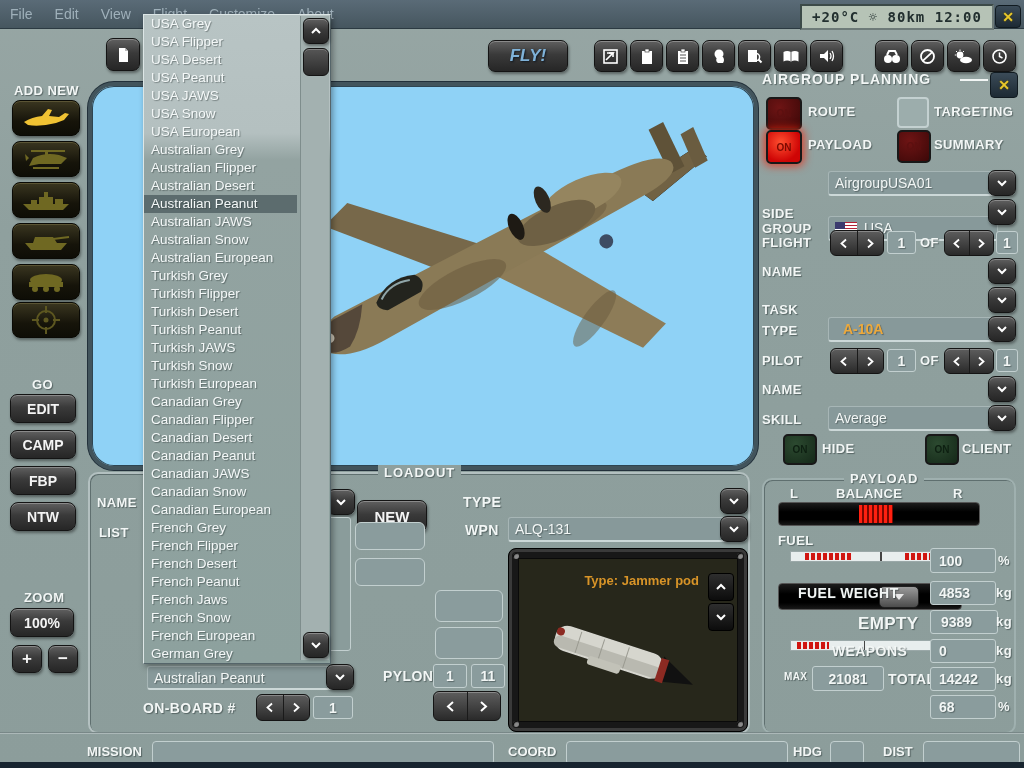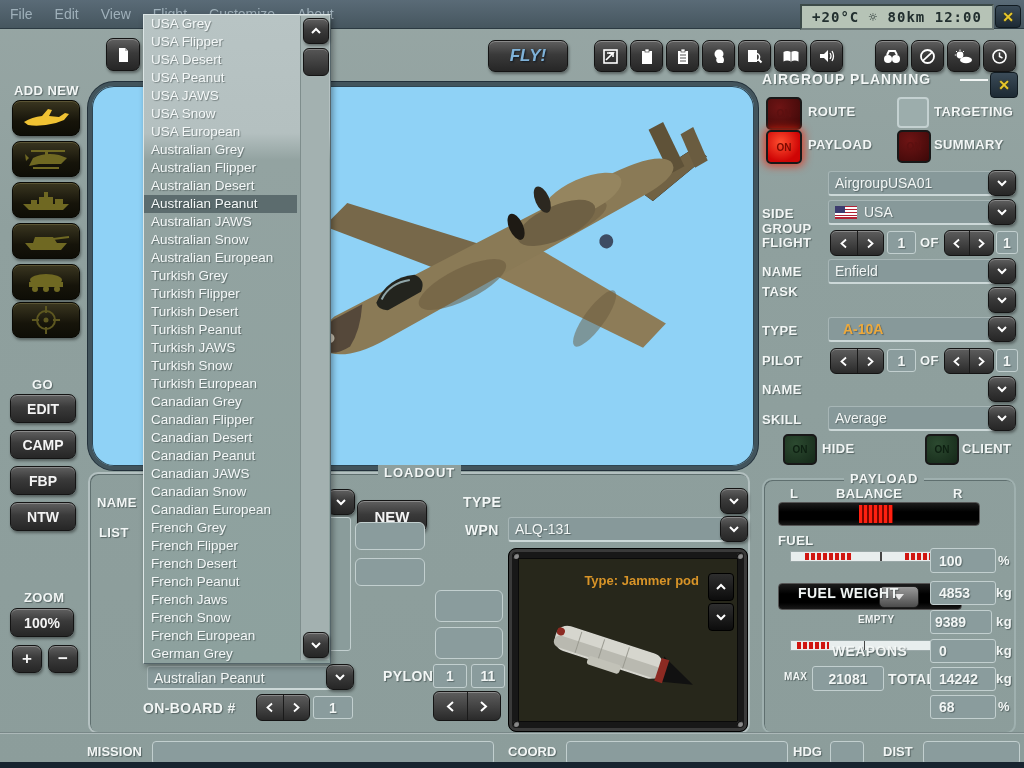--- a/index.html
+++ b/index.html
@@ -270,21 +270,21 @@
           <line x1="24" y1="15" x2="31" y2="15"></line>
         </g>
       <circle cx="17" cy="15" r="2.5" fill="#5d5720"></circle>
     </svg>
   </div>
 
   <div class="abs lbl" style="left:32px;top:377px;">GO</div>
   <div class="abs btn" style="left:10px;top:394px;width:64px;height:27px;font-size:14px;">EDIT</div>
   <div class="abs btn" style="left:10px;top:430px;width:64px;height:27px;font-size:14px;">CAMP</div>
   <div class="abs btn" style="left:10px;top:466px;width:64px;height:27px;font-size:14px;">FBP</div>
-  <div class="abs btn" style="left:10px;top:502px;width:64px;height:27px;font-size:14px;">NTW</div>
+  <div class="abs btn" style="left:10px;top:502px;width:64px;height:27px;font-size:14px;border-radius:8px;">NTW</div>
 
   <div class="abs lbl" style="left:24px;top:590px;">ZOOM</div>
   <div class="abs btn" style="left:10px;top:608px;width:62px;height:27px;font-size:14px;">100%</div>
   <div class="abs btn" style="left:12px;top:645px;width:28px;height:26px;font-size:17px;">+</div>
   <div class="abs btn" style="left:48px;top:645px;width:28px;height:26px;font-size:17px;">−</div>
 
   <div id="viewport" class="abs">
     <svg class="abs" style="left:190px;top:0px;" width="470" height="372" viewBox="0 0 470 372">
       <g transform="rotate(-14 235 190)">
 
@@ -443,21 +443,21 @@
 
   <div class="abs lbl" style="left:762px;top:176px;margin-top:45px;">GROUP</div>
   <div class="abs field" style="left:828px;top:171px;width:156px;height:22px;">AirgroupUSA01</div>
   <div class="abs btn ddbtn" style="left:988px;top:170px;">
     <svg width="12" height="8" viewBox="0 0 12 8">
         <polyline points="2,2 6,6 10,2" fill="none" stroke="#fff" stroke-width="2"></polyline>
       </svg>
   </div>
 
   <div class="abs lbl" style="left:762px;top:206px;">SIDE</div>
-  <div class="abs field" style="left:828px;top:200px;width:156px;height:22px;">
+  <div class="abs field" style="left:828px;top:216px;width:156px;height:22px;">
     <span style="width:22px;height:13px;margin-right:7px;display:inline-block;
       background:linear-gradient(180deg,#b22234 0 11%,#fff 11% 22%,#b22234 22% 33%,#fff 33% 44%,#b22234 44% 55%,#fff 55% 66%,#b22234 66% 77%,#fff 77% 88%,#b22234 88% 100%);position:relative;">
       <span style="position:absolute;left:0;top:0;width:10px;height:7px;background:#3c3b6e;display:block;"></span>
     </span>
     <span>USA</span>
   </div>
   <div class="abs btn ddbtn" style="left:988px;top:199px;">
     <svg width="12" height="8" viewBox="0 0 12 8">
         <polyline points="2,2 6,6 10,2" fill="none" stroke="#fff" stroke-width="2"></polyline>
       </svg>
@@ -486,28 +486,27 @@
       </span>
     <span>
         <svg width="8" height="11" viewBox="0 0 8 11">
           <polyline points="2,1.5 6.5,5.5 2,9.5" fill="none" stroke="#fff" stroke-width="1.8"></polyline>
         </svg>
       </span>
   </div>
   <div class="abs valbox" style="left:996px;top:231px;width:20px;height:21px;">1</div>
 
   <div class="abs lbl" style="left:762px;top:264px;">NAME</div>
-  <div class="abs field" style="left:828px;top:259px;width:156px;height:22px;">Enfield</div>
   <div class="abs btn ddbtn" style="left:988px;top:258px;">
     <svg width="12" height="8" viewBox="0 0 12 8">
         <polyline points="2,2 6,6 10,2" fill="none" stroke="#fff" stroke-width="2"></polyline>
       </svg>
   </div>
 
-  <div class="abs lbl" style="left:762px;top:284px;text-align:center;">TASK</div>
+  <div class="abs lbl" style="left:762px;top:302px;text-align:center;">TASK</div>
   <div class="abs btn ddbtn" style="left:988px;top:287px;">
     <svg width="12" height="8" viewBox="0 0 12 8">
         <polyline points="2,2 6,6 10,2" fill="none" stroke="#fff" stroke-width="2"></polyline>
       </svg>
   </div>
 
   <div class="abs lbl" style="left:762px;top:323px;">TYPE</div>
   <div class="abs field" style="left:828px;top:317px;width:156px;height:22px;color:#eda93c;font-weight:bold;padding-left:14px;">A-10A</div>
   <div class="abs btn ddbtn" style="left:988px;top:316px;">
     <svg width="12" height="8" viewBox="0 0 12 8">
@@ -588,22 +587,22 @@
   </div>
   <div class="abs valbox" style="left:930px;top:548px;width:56px;height:23px;justify-content:flex-start;padding-left:8px;">100</div>
   <div class="abs lbl" style="left:998px;top:553px;">%</div>
   <div class="abs tickstrip" style="left:790px;top:578px;width:145px;height:9px;">
     <div class="tick-red" style="left:4%;width:22%;"></div>
     <div style="position:absolute;left:50%;top:0;bottom:0;width:1.5px;background:#444;"></div>
   </div>
   <div class="abs lbl" style="left:798px;top:585px;font-size:14px;">FUEL WEIGHT</div>
   <div class="abs valbox" style="left:930px;top:581px;width:56px;height:22px;justify-content:flex-start;padding-left:8px;">4853</div>
   <div class="abs lbl" style="left:996px;top:585px;">kg</div>
-  <div class="abs lbl" style="left:858px;top:614px;font-size:10px;">EMPTY</div>
-  <div class="abs valbox" style="left:930px;top:610px;width:56px;height:22px;justify-content:flex-start;padding-left:4px;">9389</div>
+  <div class="abs lbl" style="left:858px;top:614px;font-size:17px;">EMPTY</div>
+  <div class="abs valbox" style="left:930px;top:610px;width:56px;height:22px;justify-content:flex-start;padding-left:10px;">9389</div>
   <div class="abs lbl" style="left:996px;top:614px;">kg</div>
   <div class="abs lbl" style="left:832px;top:643px;font-size:14px;">WEAPONS</div>
   <div class="abs valbox" style="left:930px;top:639px;width:56px;height:22px;justify-content:flex-start;padding-left:8px;">0</div>
   <div class="abs lbl" style="left:996px;top:643px;">kg</div>
   <div class="abs lbl" style="left:784px;top:671px;font-size:10px;">MAX</div>
   <div class="abs valbox" style="left:812px;top:666px;width:70px;height:23px;">21081</div>
   <div class="abs lbl" style="left:888px;top:671px;font-size:14px;">TOTAL</div>
   <div class="abs valbox" style="left:930px;top:667px;width:56px;height:22px;justify-content:flex-start;padding-left:8px;">14242</div>
   <div class="abs lbl" style="left:996px;top:671px;">kg</div>
   <div class="abs blackbar" style="left:778px;top:693px;width:182px;height:24px;">

